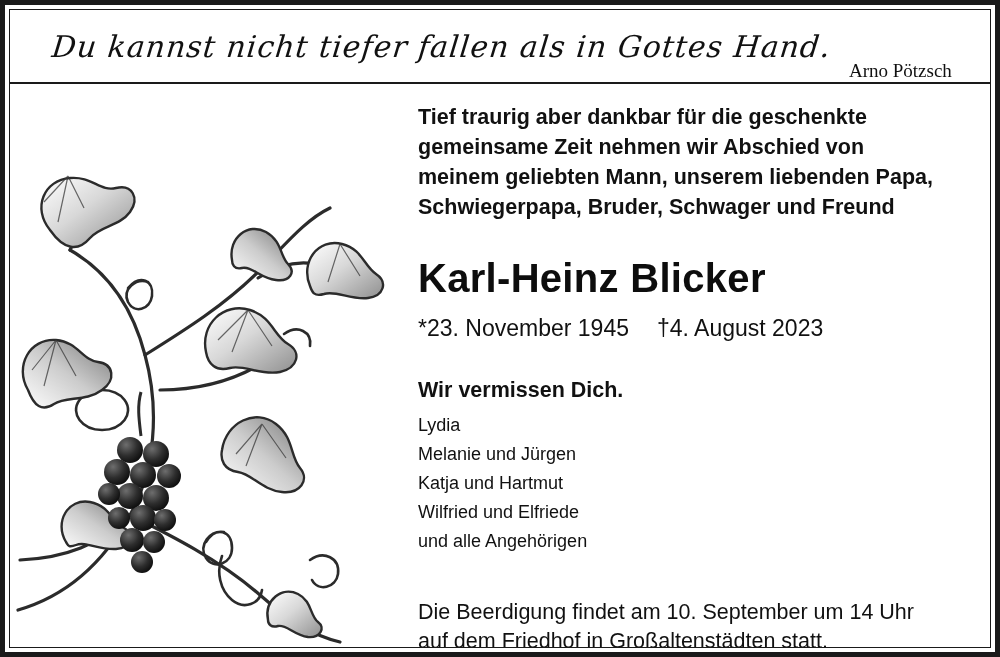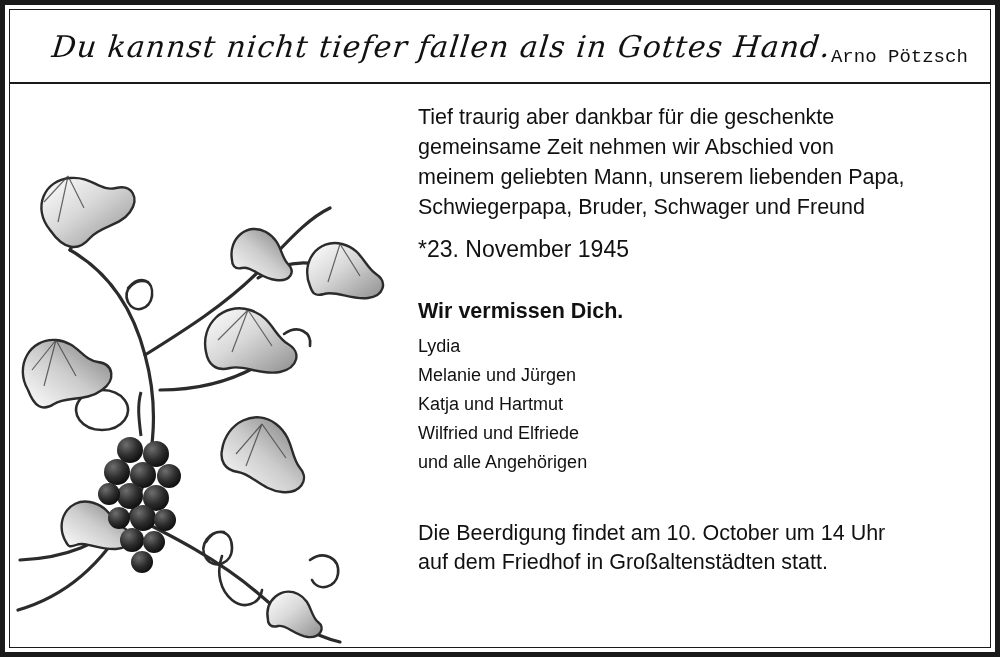--- a/index.html
+++ b/index.html
@@ -51,26 +51,26 @@
   .quote-text {
     font-family: "DejaVu Serif", serif;
     font-style: italic;
     font-size: 30px;
     letter-spacing: 1.0px;
     color: #111111;
     white-space: nowrap;
     transform: skewX(-6deg);
   }
   .quote-author {
-    font-family: Liberation Mono, monospace;
+    font-family: Liberation Serif, serif;
     font-size: 19px;
     color: #111111;
+    margin-left: 18px;
     white-space: nowrap;
     align-self: flex-end;
-    padding-bottom: 14px;
   }
 
   
   .artwork {
     position: absolute;
     left: 0;
     top: 80px;
     width: 390px;
     height: 570px;
   }
@@ -87,20 +87,21 @@
     top: 92px;
     width: 560px;
   }
 
   .intro {
     font-size: 21.5px;
     line-height: 30px;
     color: #111111;
     margin: 0;
     white-space: pre-line;
+    font-weight: bold;
   }
 
   .name {
     font-size: 40px;
     font-weight: bold;
     letter-spacing: 0.3px;
     margin: 34px 0 0 0;
     color: #0d0d0d;
   }
 
@@ -222,30 +223,32 @@
         </g>
       </svg>
     </div>
 
     <div class="text-column">
       <p class="intro">Tief traurig aber dankbar für die geschenkte
 gemeinsame Zeit nehmen wir Abschied von
 meinem geliebten Mann, unserem liebenden Papa,
 Schwiegerpapa, Bruder, Schwager und Freund</p>
 
+      <div class="name">Karl-Heinz Blicker</div>
 
       <div class="dates">
         <span>*23. November 1945</span>
+        <span>†4. August 2023</span>
       </div>
 
       <div class="missing">Wir vermissen Dich.</div>
       <div class="family">Lydia
 Melanie und Jürgen
 Katja und Hartmut
 Wilfried und Elfriede
 und alle Angehörigen</div>
 
-      <div class="funeral">Die Beerdigung findet am 10. October um 14 Uhr
+      <div class="funeral">Die Beerdigung findet am 10. September um 14 Uhr
 auf dem Friedhof in Großaltenstädten statt.</div>
     </div>
 
   </div>
 </div>
 
 </body></html>

